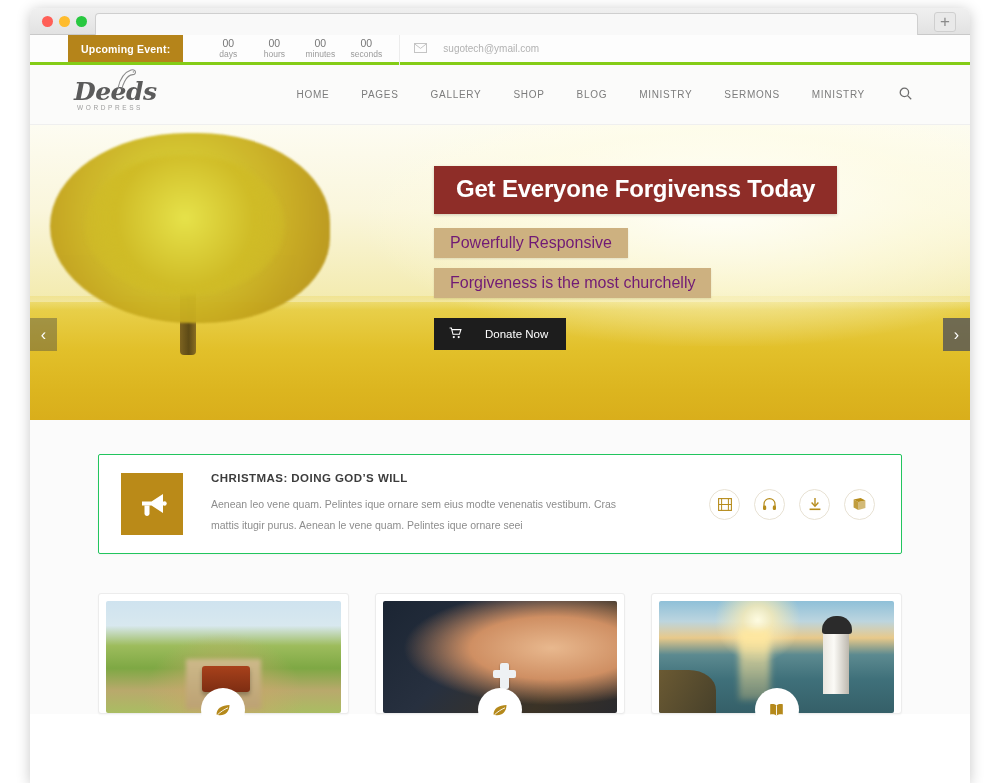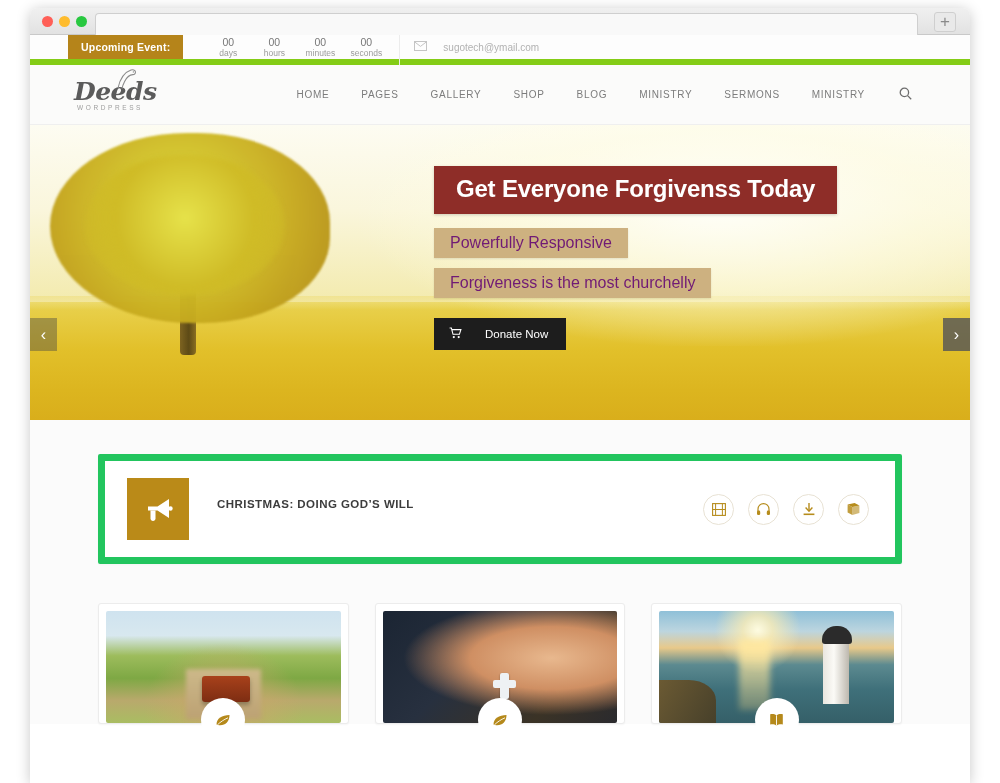--- a/index.html
+++ b/index.html
@@ -50,21 +50,21 @@
     position:relative;
     height:748px;
     background:#fff;
     overflow:hidden;
   }
 
   
   .topbar{
     position:relative; height:30px;
     background:#fdfdfd;
-    border-bottom:6px solid #84cc16;
+    border-bottom:3px solid #84cc16;
     display:flex; align-items:stretch;
   }
   .upcoming-badge{
     background:#b5841a; color:#fff;
     font-size:10.5px; font-weight:bold;
     letter-spacing:.2px;
     display:flex; align-items:center;
     padding:0 13px;
     margin-left:38px;
   }
@@ -180,21 +180,21 @@
     color:#fff; font-size:16px; z-index:6; cursor:pointer;
   }
   .slider-arrow.prev{ left:0; background:rgba(70,70,70,.42); }
   .slider-arrow.next{ right:0; background:rgba(85,85,85,.82); }
 
   
   .section-light{ background:#fbfbfb; padding:34px 0 0; }
   .sermon-card{
     margin:0 68px;
     background:#fff;
-    border:7px solid #22c55e;
+    border:1px solid #22c55e;
     border-radius:2px;
     display:flex; align-items:center;
     padding:17px 22px;
     box-shadow:0 1px 2px rgba(0,0,0,.03);
   }
   .sermon-thumb{
     flex:0 0 auto;
     width:62px; height:62px;
     background:#ba8a18;
     display:flex; align-items:center; justify-content:center;
@@ -430,20 +430,21 @@
         <div class="sermon-thumb">
           <svg width="31" height="27" viewBox="0 0 31 27">
             <path d="M5 10.5 L14.5 10.5 L26 3 L26 22 L14.5 14.5 L5 14.5 Z" fill="#fff"></path>
             <path d="M7.5 14.5 L7.5 22.5 C7.5 24 8.6 25 10 25 C11.4 25 12.5 24 12.5 22.5 L12.5 14.5 Z" fill="#fff"></path>
             <circle cx="27.5" cy="12.5" r="2.2" fill="#fff"></circle>
           </svg>
         </div>
 
         <div class="sermon-body">
           <div class="sermon-title">CHRISTMAS: DOING GOD’S WILL</div>
+          <div class="sermon-text">Aenean leo vene quam. Pelintes ique ornare sem eius modte venenatis vestibum. Cras mattis itugir purus. Aenean le vene quam. Pelintes ique ornare seei</div>
         </div>
 
         <div class="sermon-actions">
           <div class="act-circle">
             <svg width="14" height="13" viewBox="0 0 14 13">
                 <rect x="0.6" y="0.6" width="12.8" height="11.8" fill="none" stroke="#b68c1c" stroke-width="1.1"></rect>
                 <line x1="3.6" y1="0.6" x2="3.6" y2="12.4" stroke="#b68c1c" stroke-width="1"></line>
                 <line x1="10.4" y1="0.6" x2="10.4" y2="12.4" stroke="#b68c1c" stroke-width="1"></line>
                 <line x1="0.6" y1="6.5" x2="13.4" y2="6.5" stroke="#b68c1c" stroke-width="1"></line>
               </svg>

